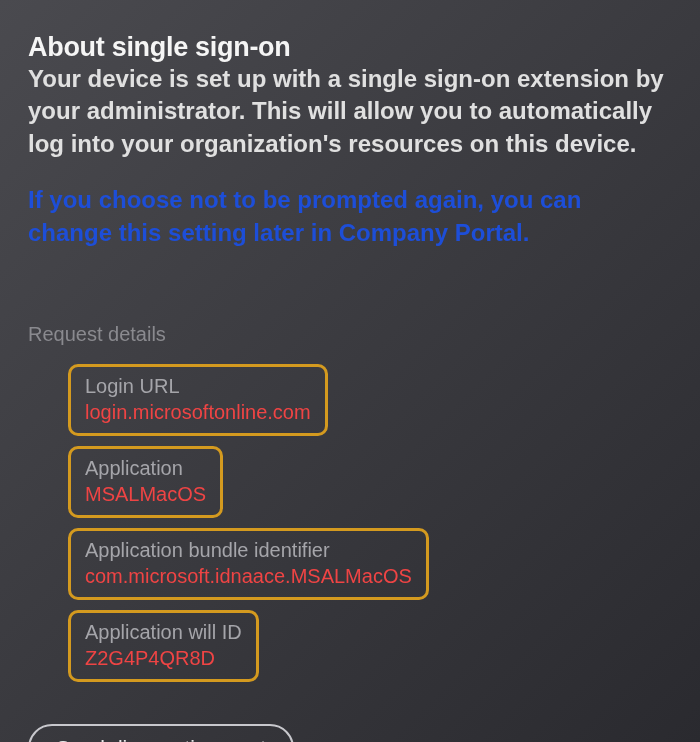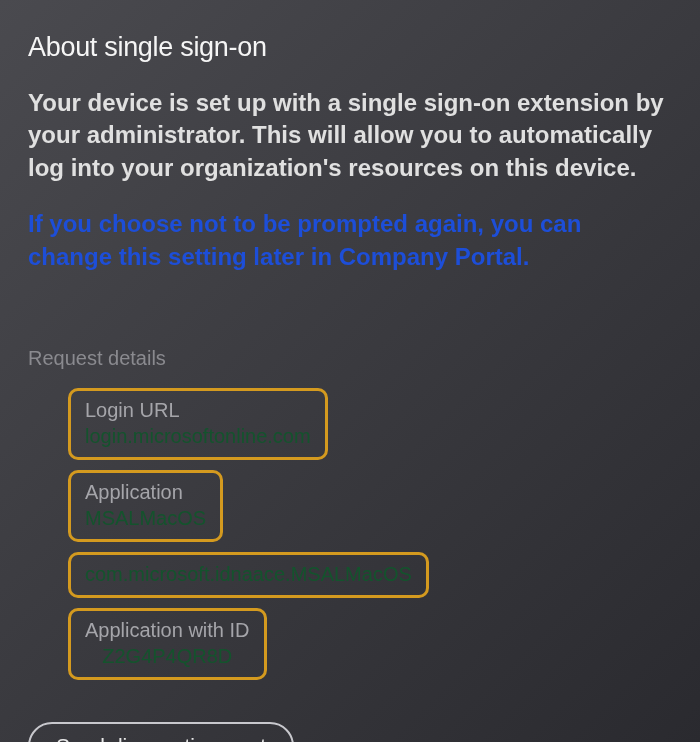--- a/index.html
+++ b/index.html
@@ -13,23 +13,22 @@
       height: 742px;
       background: linear-gradient(135deg, #4a4a4f 0%, #3a3a3f 50%, #2a2a2f 100%);
       font-family: -apple-system, BlinkMacSystemFont, "Segoe UI", "Helvetica Neue", sans-serif;
       padding: 32px 28px;
       color: #e8e8e8;
       overflow: hidden;
     }
     
     .title {
       font-size: 27px;
-      font-weight: 400;
+      font-weight: 700;
       color: #f5f5f5;
-      margin-bottom: 24px;
       letter-spacing: -0.3px;
     }
     
     .description {
       font-size: 24px;
       line-height: 1.35;
       color: #e0e0e0;
       margin-bottom: 24px;
       font-weight: 700;
     }
@@ -58,23 +57,22 @@
     }
     
     .detail-label {
       font-size: 20px;
       color: #a5a5aa;
       line-height: 1.3;
     }
     
     .detail-value {
       font-size: 20px;
-      color: #14532d;
+      color: #ef4444;
       line-height: 1.3;
-      text-align: center;
     }
     
     .button-row {
       margin-top: 32px;
     }
     
     .diagnostic-button {
       display: inline-block;
       background: transparent;
       border: 2px solid #c8c8cd;
@@ -112,26 +110,27 @@
 
 <div class="box-row">
   <div class="detail-box">
     <div class="detail-label">Application</div>
     <div class="detail-value">MSALMacOS</div>
   </div>
 </div>
 
 <div class="box-row">
   <div class="detail-box">
+    <div class="detail-label">Application bundle identifier</div>
     <div class="detail-value">com.microsoft.idnaace.MSALMacOS</div>
   </div>
 </div>
 
 <div class="box-row">
   <div class="detail-box">
-    <div class="detail-label">Application with ID</div>
+    <div class="detail-label">Application will ID</div>
     <div class="detail-value">Z2G4P4QR8D</div>
   </div>
 </div>
 
 <div class="button-row">
   <button class="diagnostic-button">Send diagnostic report</button>
 </div>
 
 </body></html>

